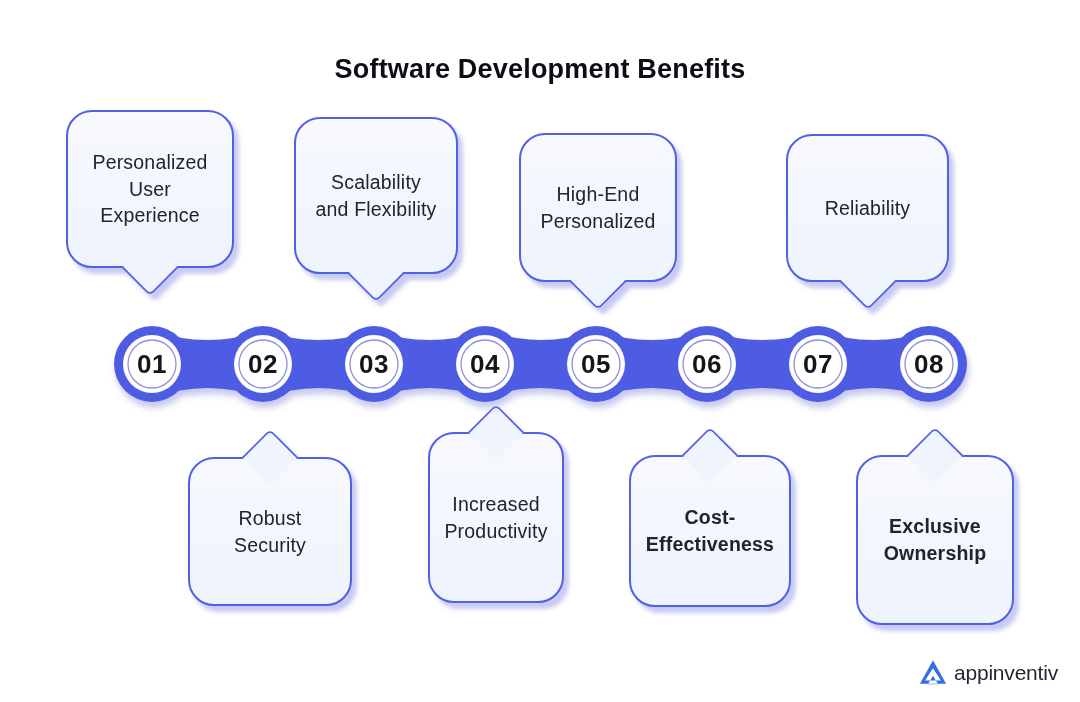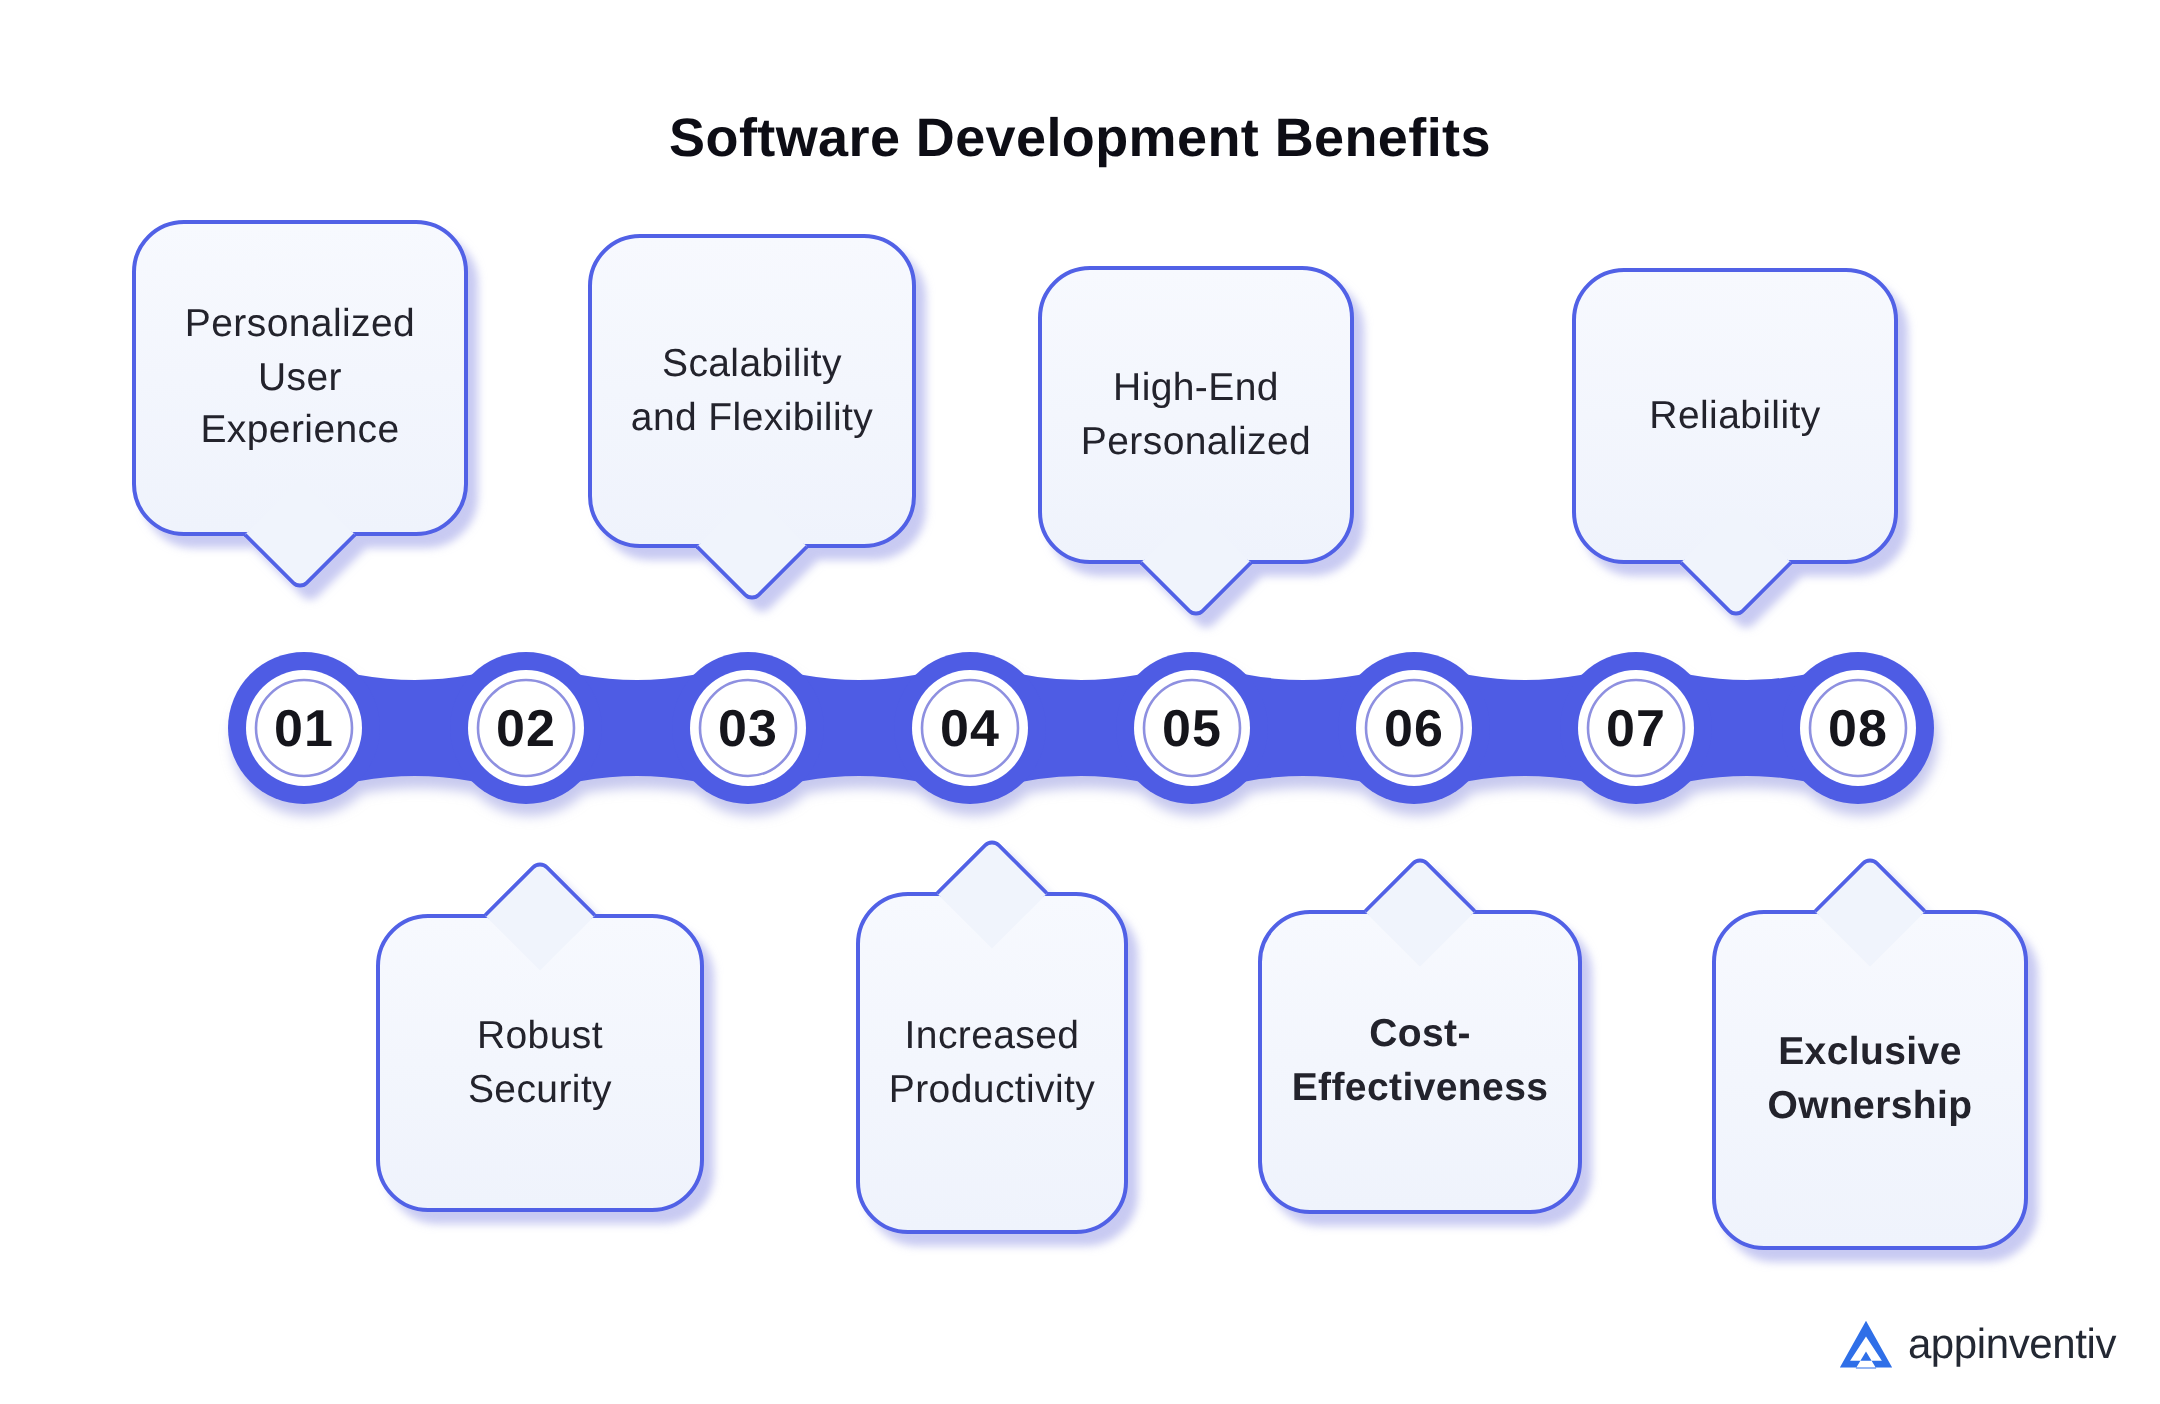--- a/index.html
+++ b/index.html
@@ -119,21 +119,21 @@
   </div>
 
   <div class="bubble bottom" style="left:188px;top:457px;width:164px;height:149px;">
     <div class="bubble-body">
       <span class="bubble-label">Robust
 Security</span>
     </div>
     <div class="bubble-tail"></div>
   </div>
 
-  <div class="bubble bottom" style="left:428px;top:446px;width:136px;height:171px;">
+  <div class="bubble bottom" style="left:428px;top:432px;width:136px;height:171px;">
     <div class="bubble-body">
       <span class="bubble-label">Increased
 Productivity</span>
     </div>
     <div class="bubble-tail"></div>
   </div>
 
   <div class="bubble bottom" style="left:629px;top:455px;width:162px;height:152px;font-weight:bold;">
     <div class="bubble-body">
       <span class="bubble-label">Cost-

